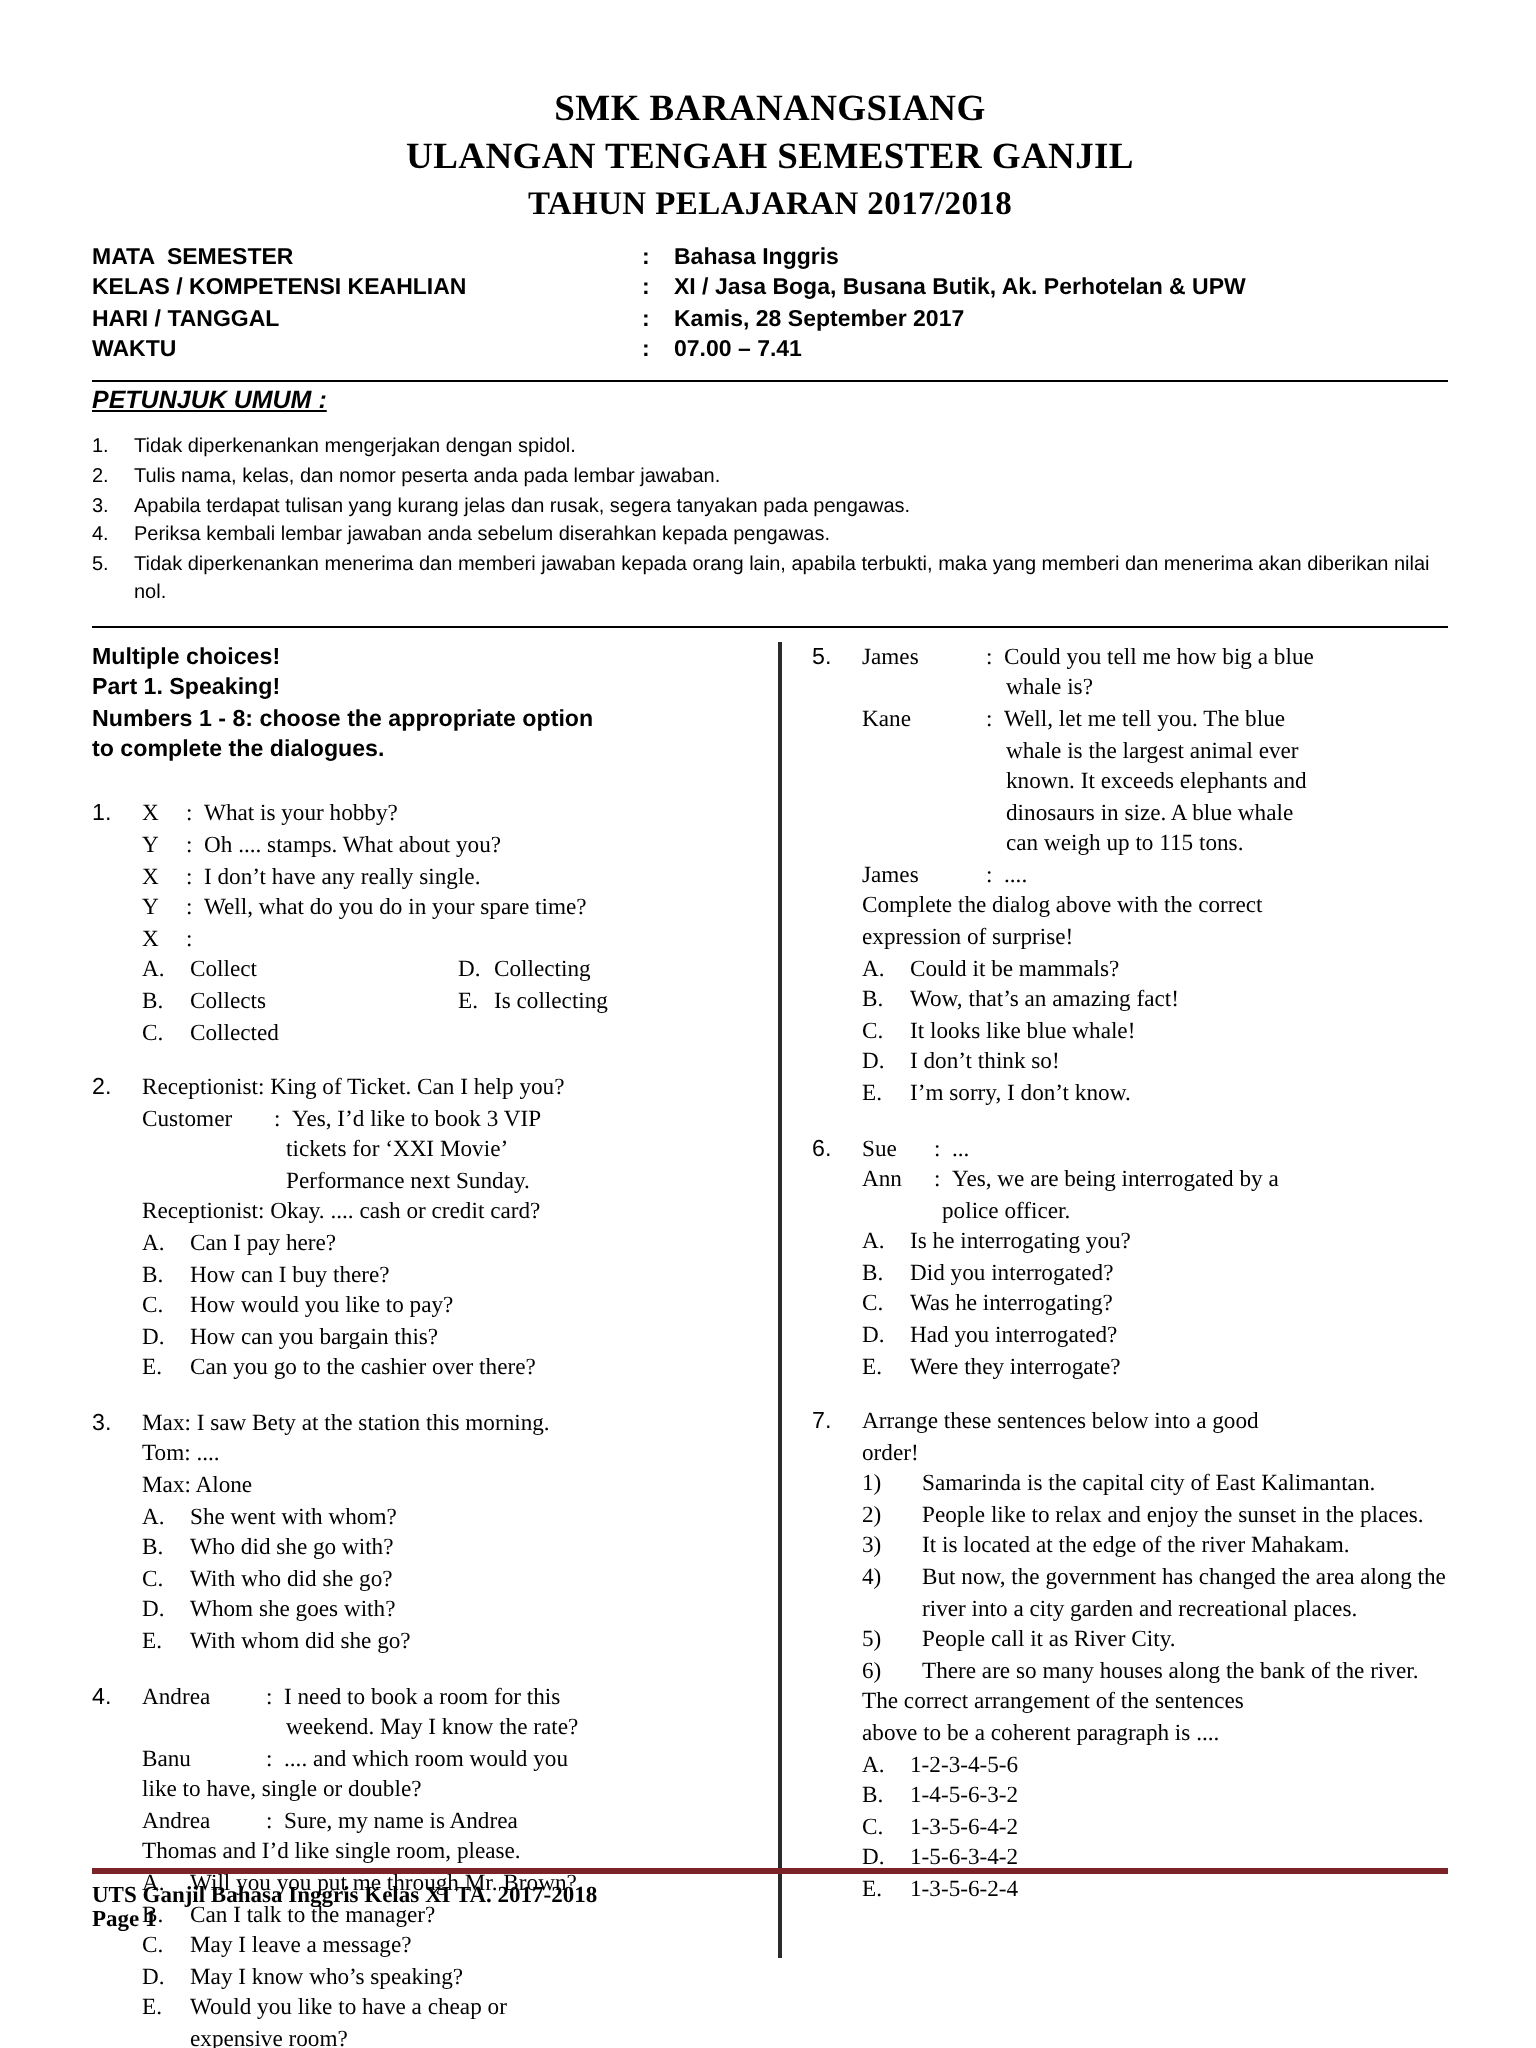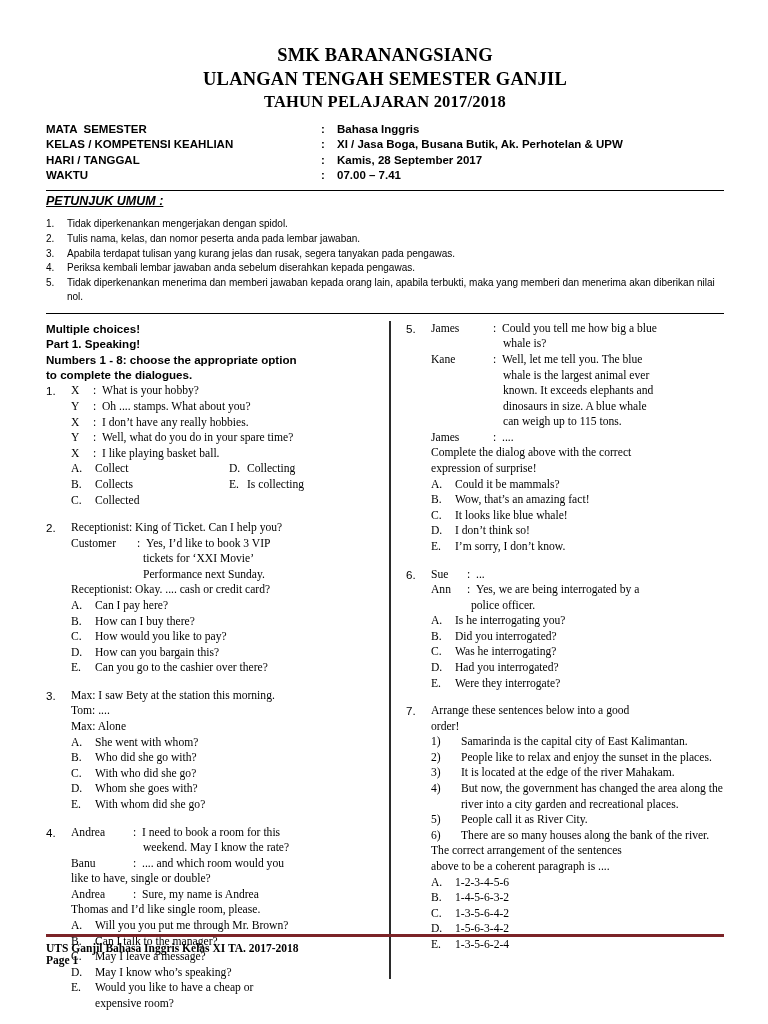--- a/index.html
+++ b/index.html
@@ -101,21 +101,21 @@
     background: #2b2b2b;
     align-self: stretch;
     margin-right: 0;
     height: 658px;
   }
   .col-right { padding-left: 15px; }
 
   .intro {
     font-weight: bold;
     line-height: 1.33;
-    margin-bottom: 1px;
+    margin-bottom: 17px;
   }
 
   
   .q {
     display: flex;
     margin-bottom: 12px;
   }
   .q-num {
     width: 25px;
     flex: none;
@@ -271,31 +271,30 @@
             <span class="utt">What is your hobby?</span>
           </div>
           <div class="dlg">
             <span class="spk" style="width:22px">Y</span>
             <span class="sep">:</span>
             <span class="utt">Oh .... stamps. What about you?</span>
           </div>
           <div class="dlg">
             <span class="spk" style="width:22px">X</span>
             <span class="sep">:</span>
-            <span class="utt">I don’t have any really hobbies.</span>
+            <span class="utt">I don’t have any really single.</span>
           </div>
           <div class="dlg">
             <span class="spk" style="width:22px">Y</span>
             <span class="sep">:</span>
             <span class="utt">Well, what do you do in your spare time?</span>
           </div>
           <div class="dlg">
             <span class="spk" style="width:22px">X</span>
             <span class="sep">:</span>
-            <span class="utt">I like playing basket ball.</span>
           </div>
 
           <div class="opts-grid">
             <div class="og-col c1">
               <div class="opt-inline">
                 <span class="lbl2">A.</span>
                 <span>Collect</span>
               </div>
               <div class="opt-inline">
                 <span class="lbl2">B.</span>

